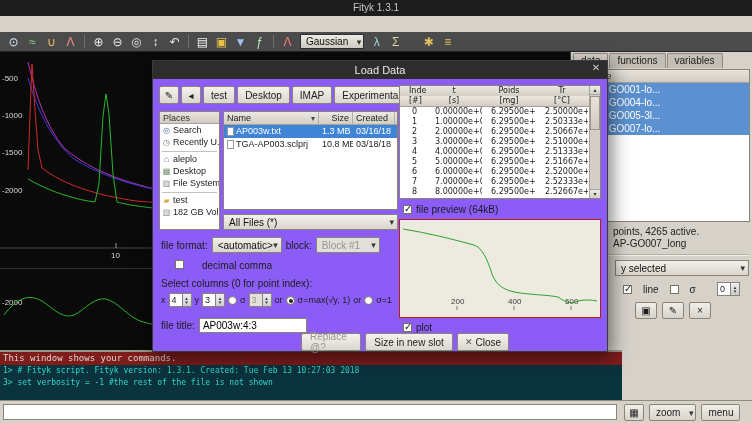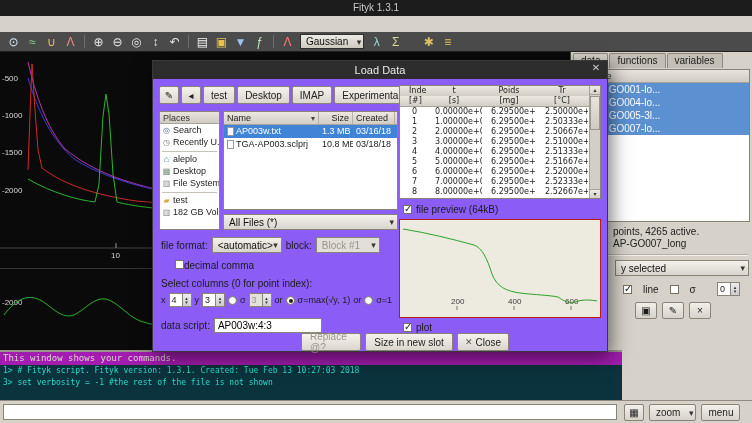--- a/index.html
+++ b/index.html
@@ -35,21 +35,21 @@
   .sb-info{position:absolute;left:42px;top:174px;width:138px;font-size:10px;line-height:12px;color:#222;white-space:nowrap;overflow:hidden;}
   .sb-divider{position:absolute;left:4px;right:4px;top:202px;height:2px;border-top:1px solid #b5b0a6;border-bottom:1px solid #f2efe9;}
   .sb-combo{position:absolute;left:44px;top:208px;width:134px;}
   .sb-checkrow{position:absolute;left:52px;top:232px;display:flex;align-items:center;gap:11px;font-size:10px;justify-content:space-between;}
   .sb-spin{position:absolute;left:146px;top:230px;}
   .sb-btnrow{position:absolute;left:64px;top:250px;display:flex;gap:5px;}
   .sb-mini{width:22px;height:17px;font-size:10px;display:inline-flex;align-items:center;justify-content:center;background:linear-gradient(#f2efe9,#d7d3cb);border:1px solid #8a8478;border-radius:2px;}
 
   
   .console{position:absolute;left:0;top:350px;width:622px;height:50px;background:#0b333d;border-top:2px solid #9a958c;z-index:5;font-family:"DejaVu Sans Mono",monospace;overflow:hidden;}
-  .console-banner{height:13px;line-height:13px;background:#a21caf;color:#ded9cf;font-size:9px;padding-left:3px;white-space:nowrap;}
+  .console-banner{height:13px;line-height:13px;background:#7f1d1d;color:#ded9cf;font-size:9px;padding-left:3px;white-space:nowrap;}
   .console-line{color:#2fd7cb;font-size:8px;line-height:12px;padding-left:3px;white-space:nowrap;overflow:hidden;}
   .inputbar{position:absolute;left:0;top:400px;width:752px;height:23px;background:#d6d2ca;border-top:1px solid #8f8a80;display:flex;align-items:center;padding:0 3px;z-index:6;}
   .cmd-input{width:614px;height:16px;border:1px solid #8a8478;background:#fff;font-size:10px;padding:0 3px;font-family:"DejaVu Sans Mono",monospace;flex:none;}
   .ib-btn{height:17px;display:inline-flex;align-items:center;justify-content:center;background:linear-gradient(#f2efe9,#d7d3cb);border:1px solid #8a8478;border-radius:2px;font-size:10px;color:#222;margin-left:5px;padding:0 6px;flex:none;}
   .ib-grid{width:20px;padding:0;margin-left:7px;}
   .ib-zoom{position:relative;padding:0 15px 0 6px;}
   .ib-zoom .combo-arrow{top:3px;}
 
   
   .btn{background:linear-gradient(#f5f2ec,#dbd7cf);border:1px solid #8a8478;border-radius:2px;font-size:10px;height:18px;display:inline-flex;align-items:center;justify-content:center;padding:0 8px;color:#222;}
@@ -95,21 +95,21 @@
   .fl-mod{width:42px;}
   .fl-header .fl-c{border-right:1px solid #b5b0a6;color:#222;}
   .sort{margin-left:auto;font-size:8px;color:#444;}
   .fl-row{display:flex;height:13px;line-height:13px;}
   .fl-row.selected{background:#3f84d6;color:#fff;}
   .file-ico{width:7px;height:9px;background:#fdfdfd;border:1px solid #999;display:inline-block;flex:none;}
   .dlg-filter{position:absolute;left:70px;top:153px;width:175px;}
   .dlg-format{position:absolute;left:8px;top:176px;width:240px;display:flex;align-items:center;gap:4px;font-size:10px;}
   .fmt-combo{width:70px;}
   .blk-combo{width:64px;}
-  .dlg-decimal{position:absolute;left:8px;top:199px;display:flex;gap:0;align-items:flex-start;font-size:10px;padding-left:14px;}
+  .dlg-decimal{position:absolute;left:8px;top:199px;display:flex;gap:18px;align-items:flex-start;font-size:10px;padding-left:14px;}
   .dlg-colslabel{position:absolute;left:8px;top:217px;font-size:10px;}
   .dlg-colsrow{position:absolute;left:8px;top:232px;width:238px;display:flex;align-items:center;gap:3px;font-size:9px;}
   .dlg-titlerow{position:absolute;left:8px;top:257px;display:flex;align-items:center;gap:4px;font-size:10px;}
   .text-input{height:15px;border:1px solid #8a8478;background:#fff;font-size:10px;padding:0 3px;font-family:"Liberation Sans",sans-serif;width:108px;}
   .dlg-table{position:absolute;left:246px;top:24px;width:202px;height:114px;background:#fff;border:1px solid #8a8478;overflow:hidden;}
   .pt-row{display:flex;height:10px;line-height:10px;}
   .pt-head{border-bottom:1px solid #a8a399;}
   .pt-hrow{background:linear-gradient(#ece8e0,#d2cec6);}
   .pt-c{font-size:8px;padding:0 9px;white-space:nowrap;overflow:hidden;font-family:"DejaVu Sans",sans-serif;}
   .c0{width:26px;text-align:right;}
@@ -436,21 +436,21 @@
       </span>
       <span class="lbl">or</span>
       <span class="radio checked"></span>
       <span class="lbl">σ=max(√y, 1)</span>
       <span class="lbl">or</span>
       <span class="radio"></span>
       <span class="lbl">σ=1</span>
     </div>
 
     <div class="dlg-titlerow">
-      <span class="lbl">data script:</span>
+      <span class="lbl">file title:</span>
       <input class="text-input" type="text" value="AP003w:4:3" style="">
     </div>
 
     <div class="dlg-table">
       <div class="pt-head">
         <div class="pt-row pt-hrow">
           <span class="pt-c c0">Index</span>
           <span class="pt-c c1">t</span>
           <span class="pt-c c2">Poids</span>
           <span class="pt-c c3">Tr</span>

